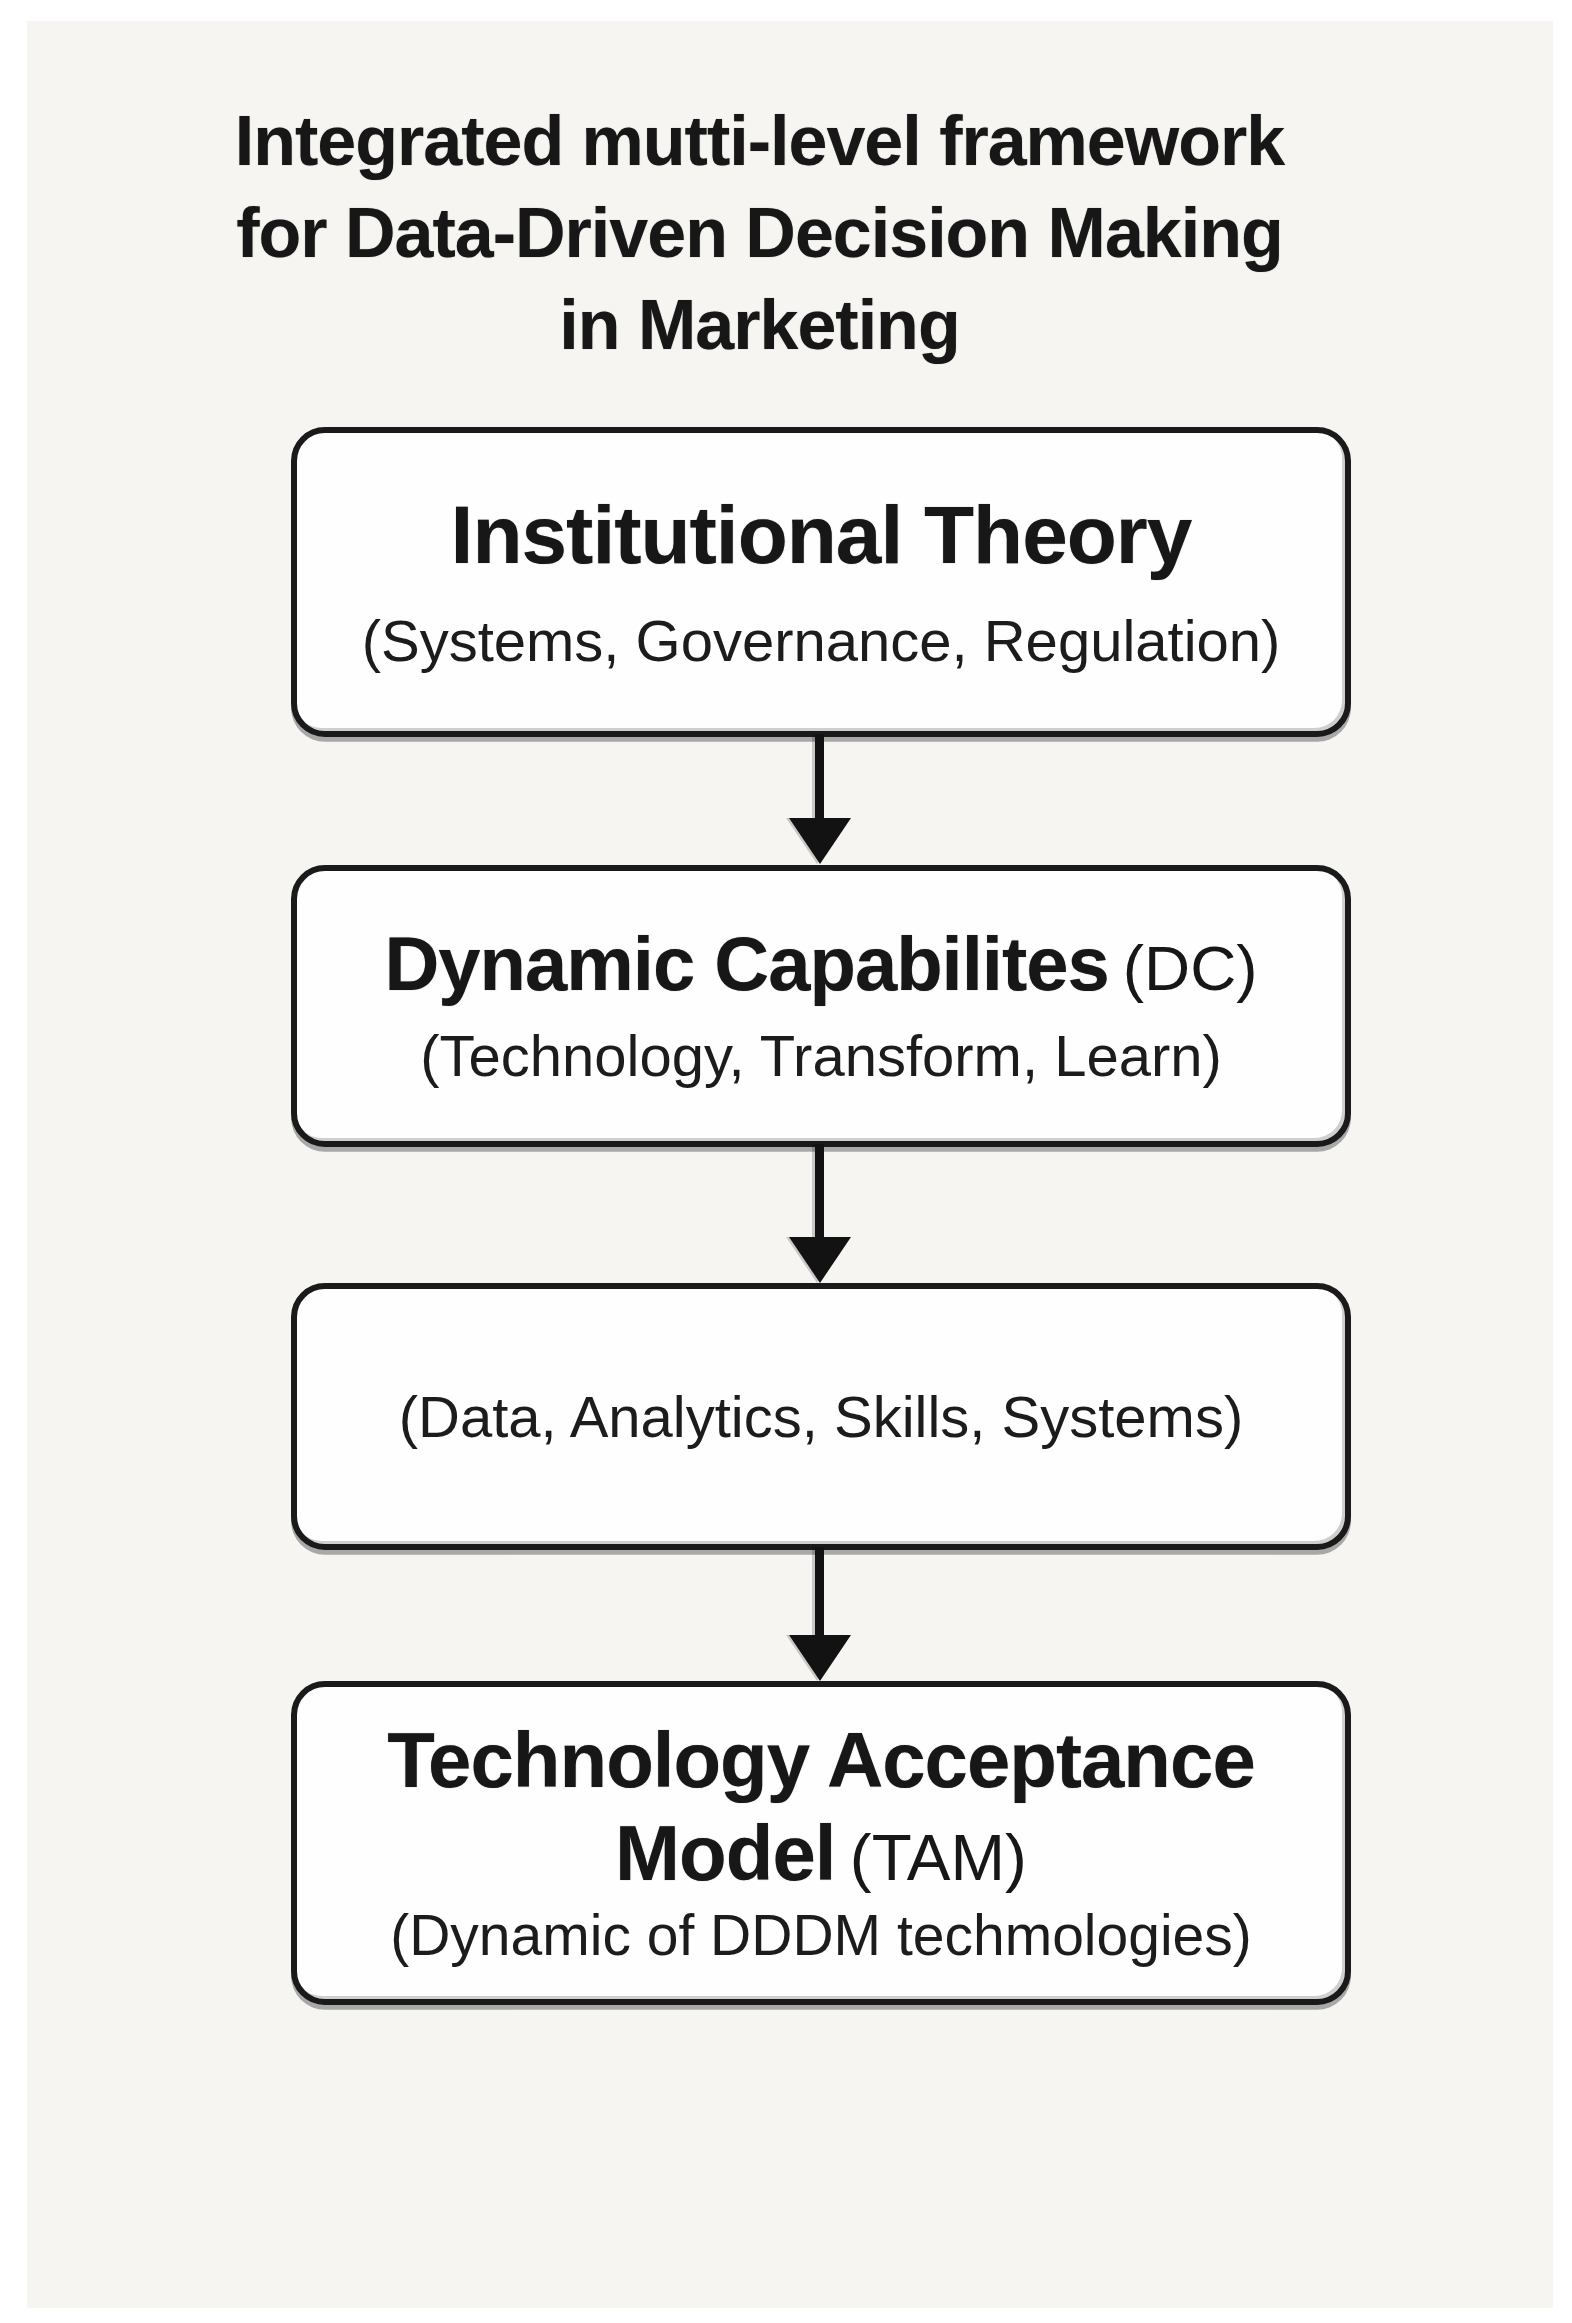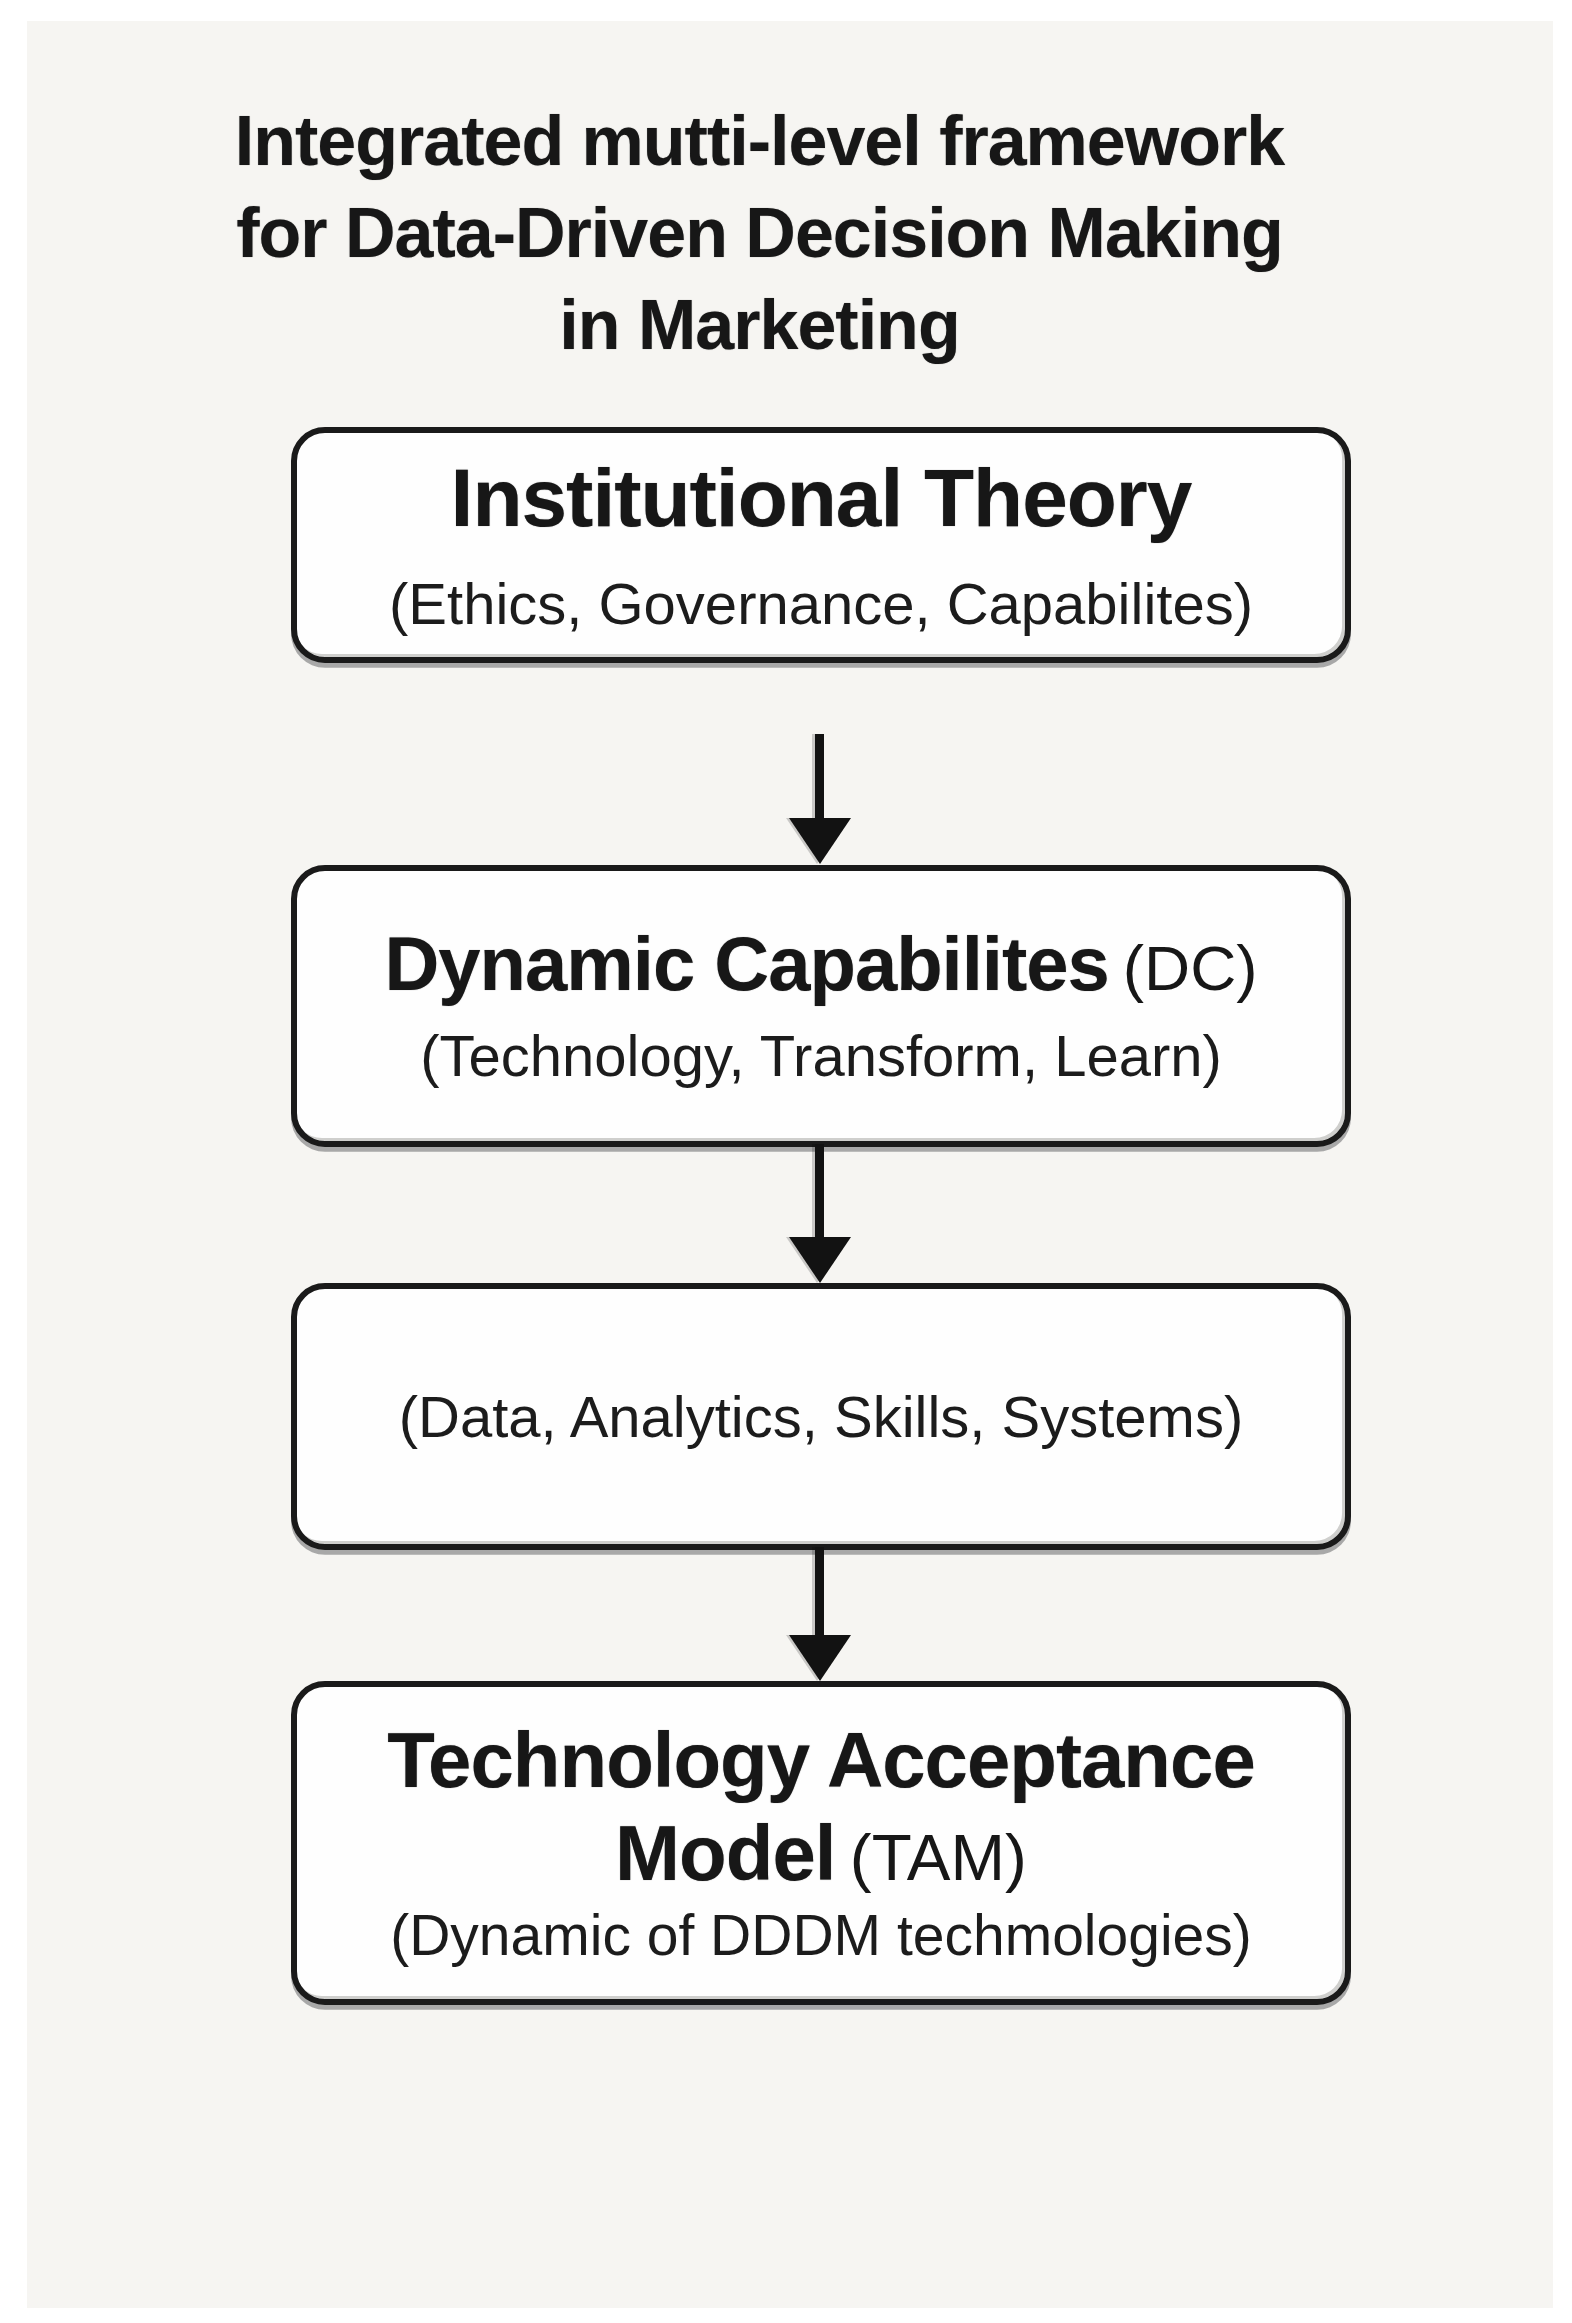--- a/index.html
+++ b/index.html
@@ -46,21 +46,21 @@
     border: 6.7px solid #1a1a1a;
     border-radius: 34px;
     box-shadow: 0 4.8px 0 #a8a8a8, inset -2.9px -2.9px 0 #cfcfcd;
     display: flex;
     flex-direction: column;
     align-items: center;
     justify-content: center;
     color: #171717;
     text-align: center;
   }
-  .flow-box.box-1 { top: 406px;  height: 236px; gap: 30px; }
+  .flow-box.box-1 { top: 406px;  height: 310px; gap: 30px; }
   .flow-box.box-2 { top: 844px;  height: 282px; gap: 20px; }
   .flow-box.box-3 { top: 1262px; height: 267px; gap: 27px; }
   .flow-box.box-4 { top: 1660px; height: 324px; gap: 9.5px; }
   .box-title {
     font-weight: bold;
     font-size: 82px;
     line-height: 1.06;
     letter-spacing: -1px;
     white-space: nowrap;
     text-shadow: 0 0 1px rgba(20,20,20,0.5);
@@ -115,21 +115,21 @@
   <div class="panel">
 
     <div class="diagram-title">
       <div>Integrated mutti-level framework</div>
       <div>for Data-Driven Decision Making</div>
       <div>in Marketing</div>
     </div>
 
     <div class="flow-box box-1">
       <div class="box-title">Institutional Theory</div>
-      <div class="box-subtitle">(Ethics, Governance, Capabilites)</div>
+      <div class="box-subtitle">(Systems, Governance, Regulation)</div>
     </div>
 
     <div class="connector c-1">
       <div class="shaft"></div>
       <div class="head"></div>
     </div>
 
     <div class="flow-box box-2">
       <div class="box-title">
         <span>Dynamic Capabilites</span><span class="suffix">(DC)</span>

